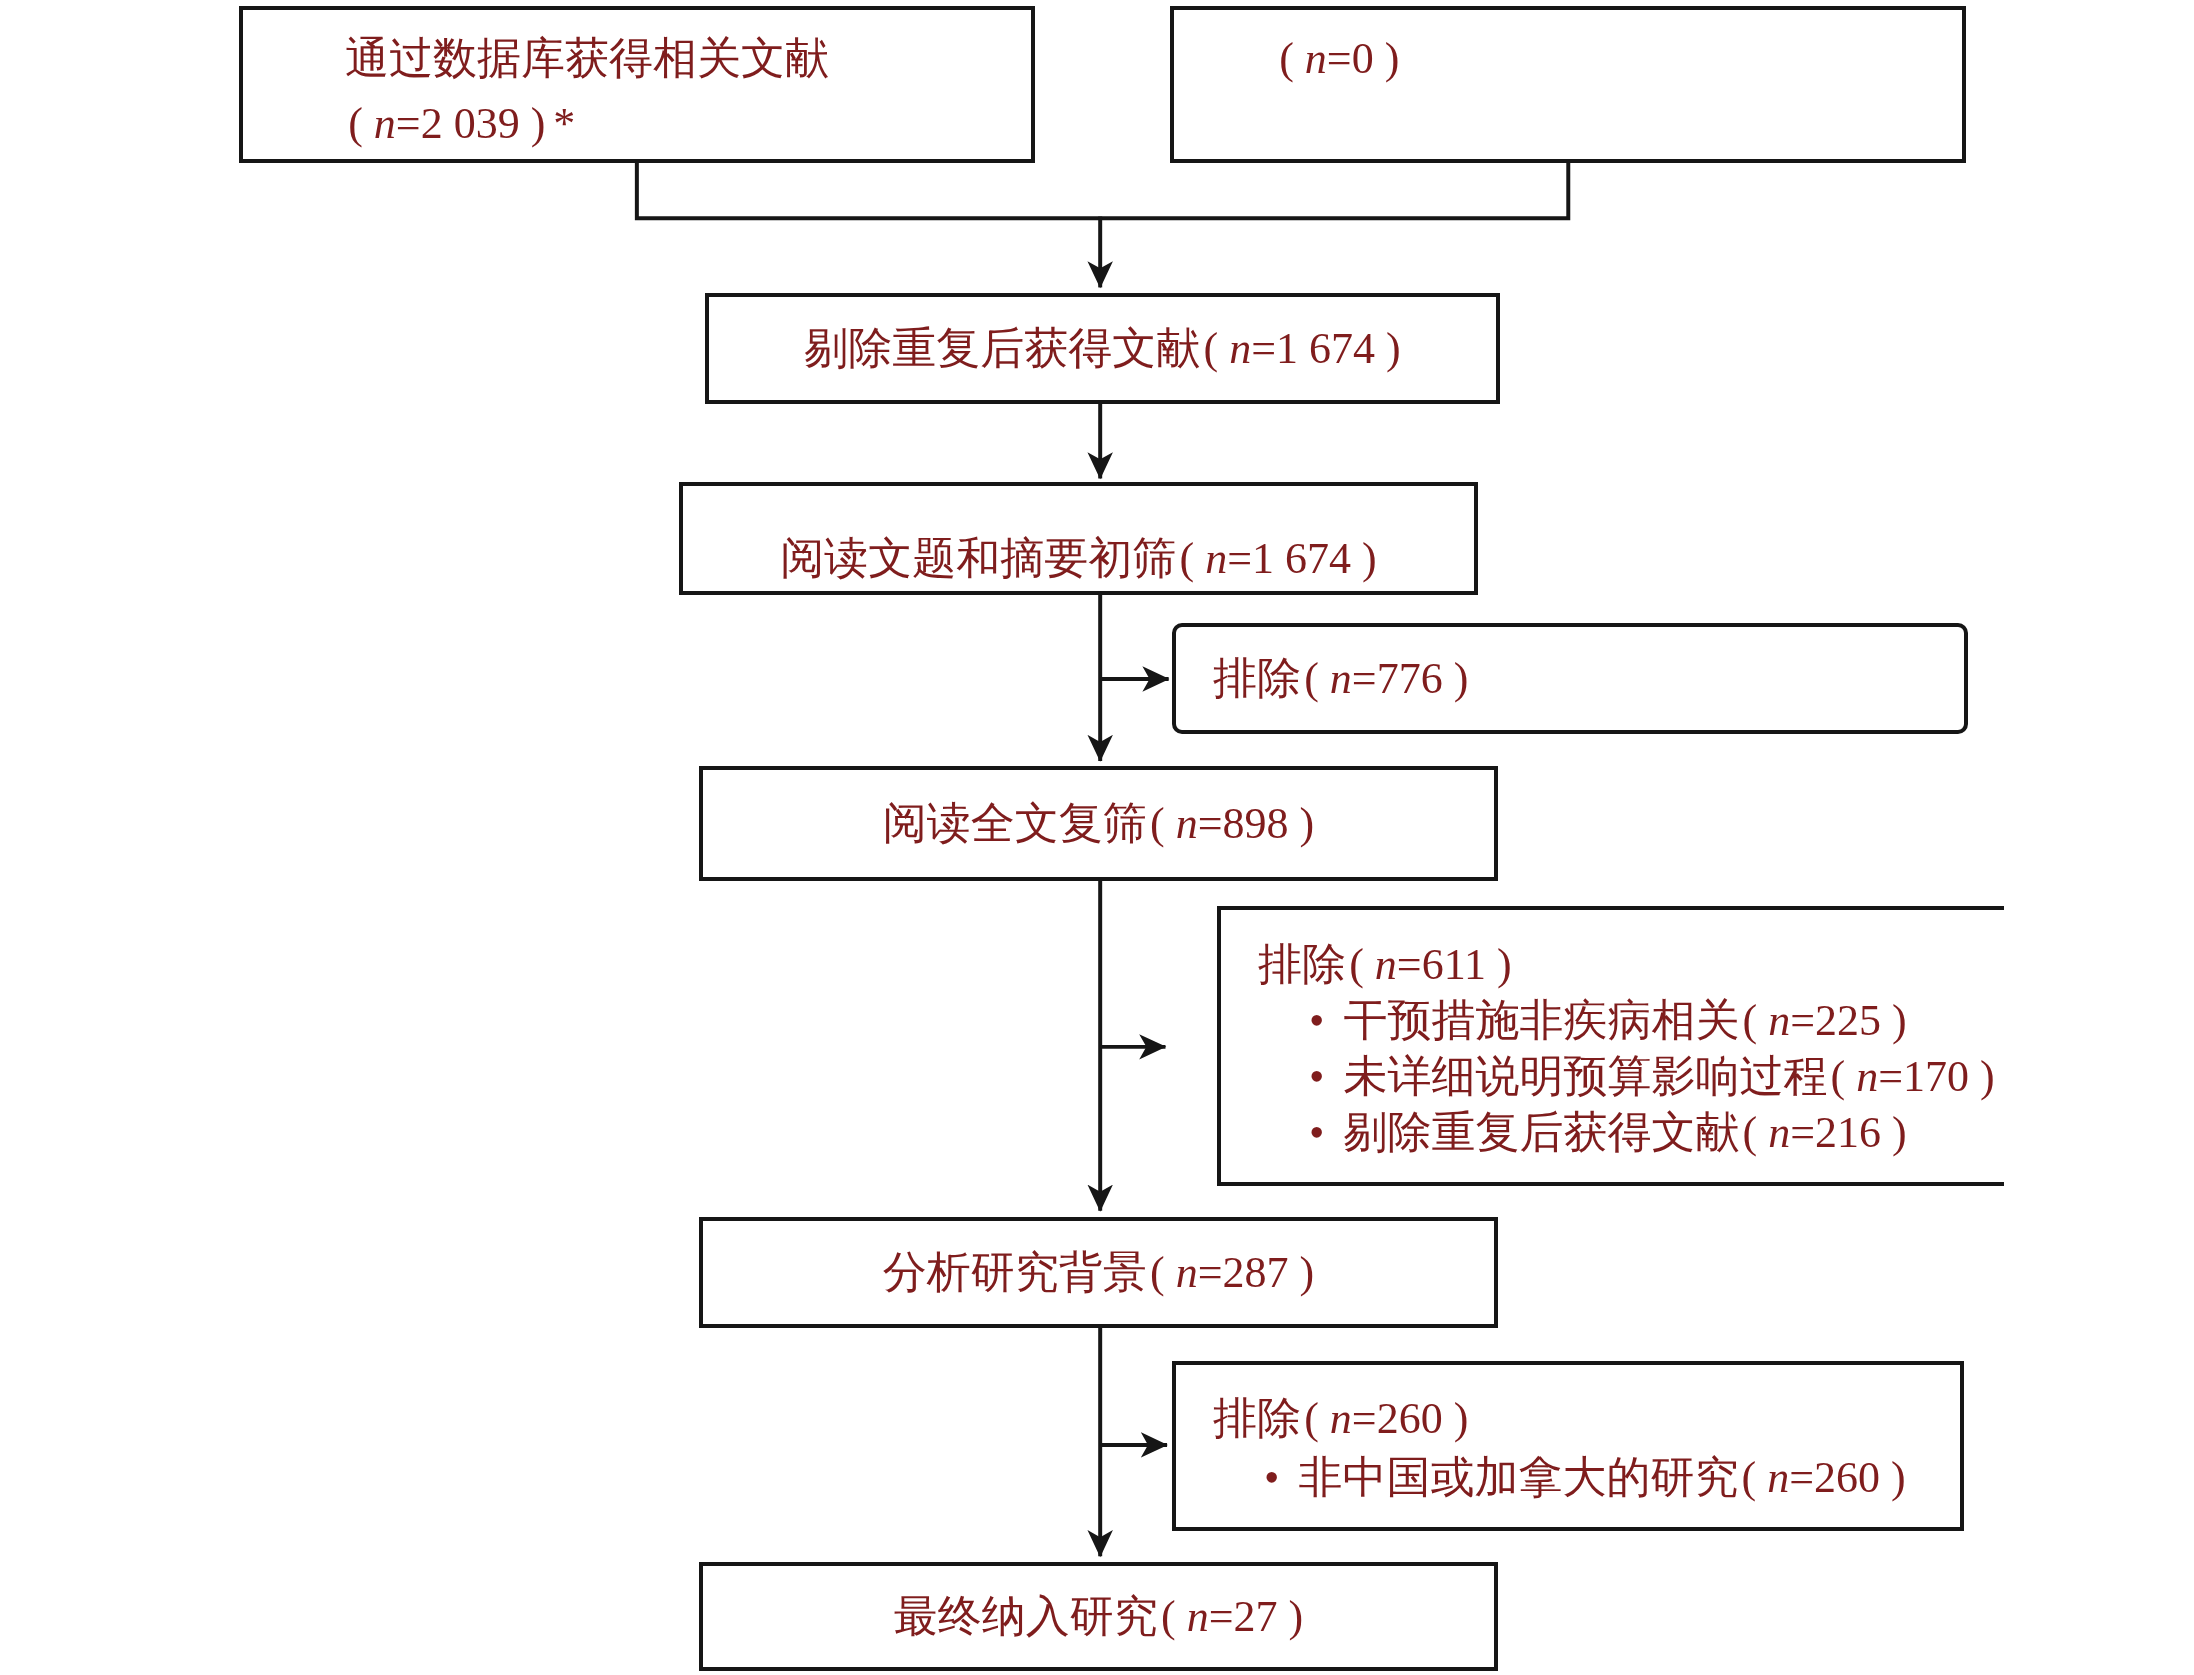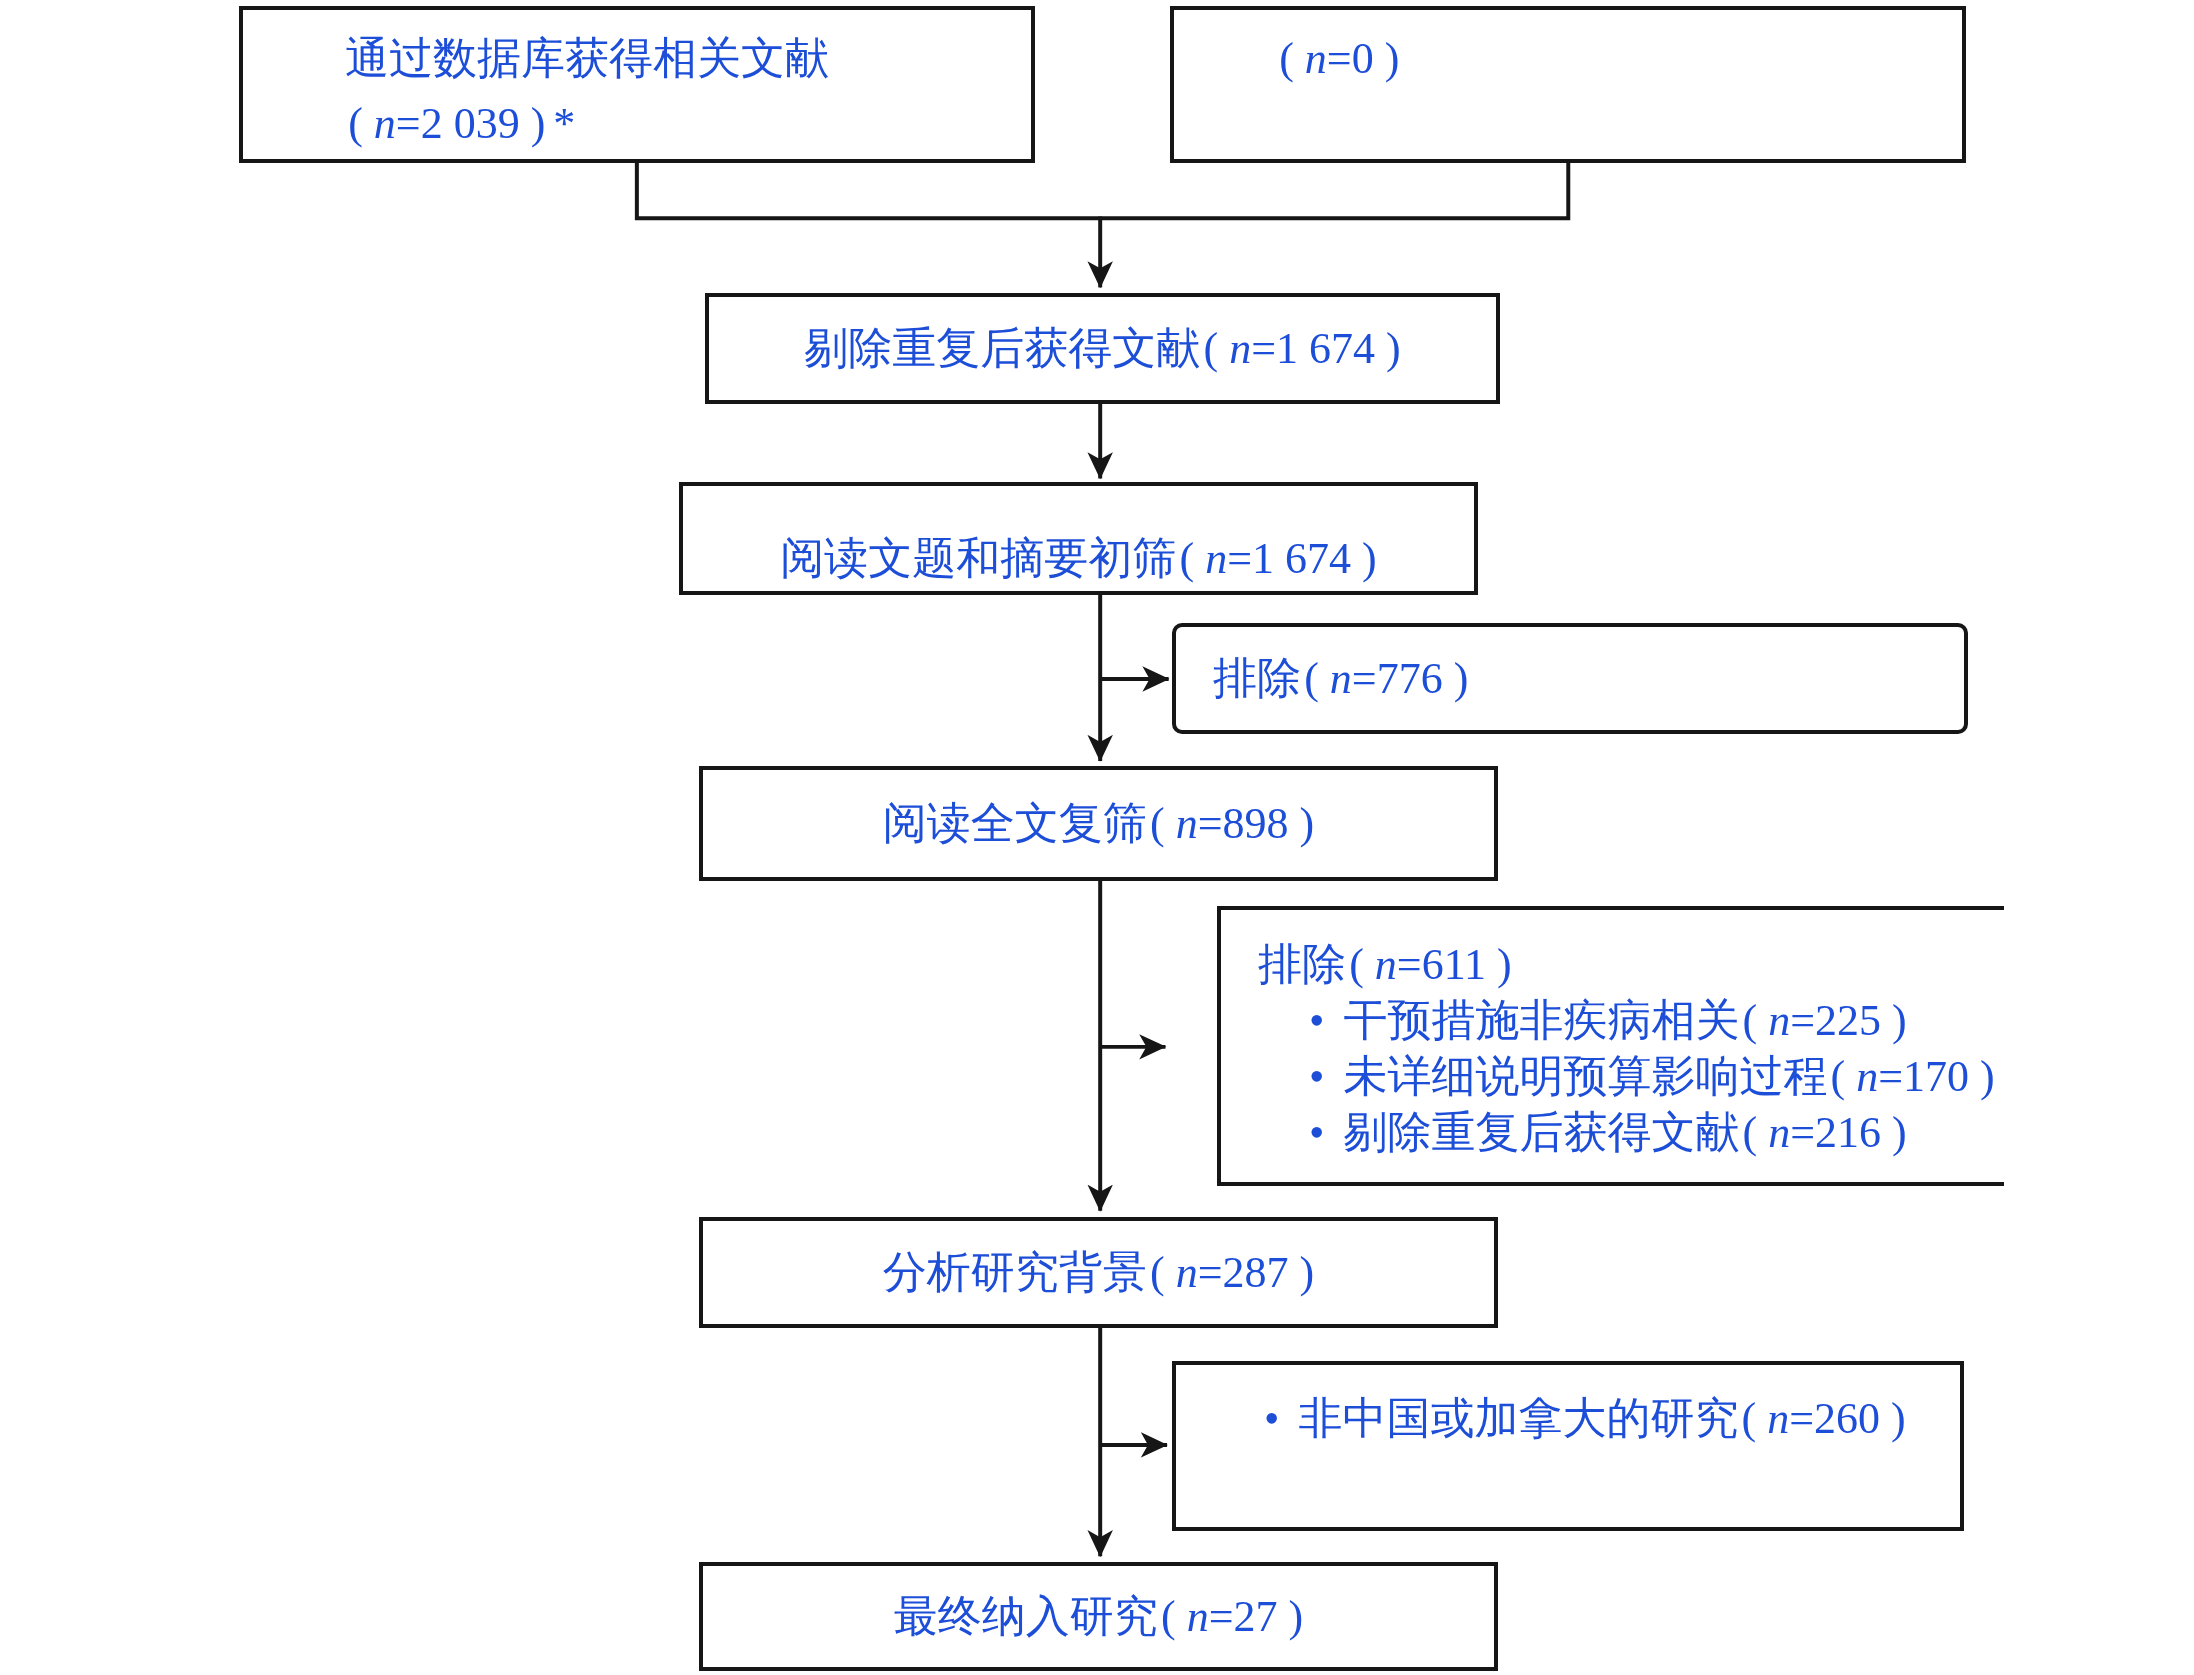--- a/index.html
+++ b/index.html
@@ -1,20 +1,20 @@
 <!DOCTYPE html>
 <html lang="zh" style="font-size:12.7px"><head>
 <meta charset="utf-8">
 <style>
   html,body{margin:0;padding:0;background:#ffffff;}
   .canvas{
     position:relative;
     width:2004px;height:1675px;
     background:#ffffff;
-    color:#1d4ed8;
+    color:#7f1d1d;
     font-family:"Liberation Serif","DejaVu Serif",serif;
     overflow:hidden;
   }
   svg.connectors{position:absolute;left:0;top:0;}
   .box{
     position:absolute;
     box-sizing:border-box;
     border:4px solid #161616;
     background:#ffffff;
     font-size:44px;
@@ -97,20 +97,21 @@
       <span class="dot">•</span>
       <span><span>剔除重复后获得文献</span><span class="cnt"><span class="op">(</span><i>n</i>=216<span class="cl">)</span></span></span>
     </div>
   </div>
 
   <div class="box center" style="left:699px;top:1217px;width:799px;height:111px;">
     <div class="bl"><span>分析研究背景</span><span class="cnt"><span class="op">(</span><i>n</i>=287<span class="cl">)</span></span></div>
   </div>
 
   <div class="box side-multi pad-g1" style="left:1172px;top:1361px;width:792px;height:170px;">
+    <div class="bl" style="line-height:59px;"><span>排除</span><span class="cnt"><span class="op">(</span><i>n</i>=260<span class="cl">)</span></span></div>
     <div class="bl reason-row" style="line-height:59px;">
       <span class="dot">•</span>
       <span><span>非中国或加拿大的研究</span><span class="cnt"><span class="op">(</span><i>n</i>=260<span class="cl">)</span></span></span>
     </div>
   </div>
 
   <div class="box center" style="left:699px;top:1562px;width:799px;height:109px;">
     <div class="bl"><span>最终纳入研究</span><span class="cnt"><span class="op">(</span><i>n</i>=27<span class="cl">)</span></span></div>
   </div>
 

